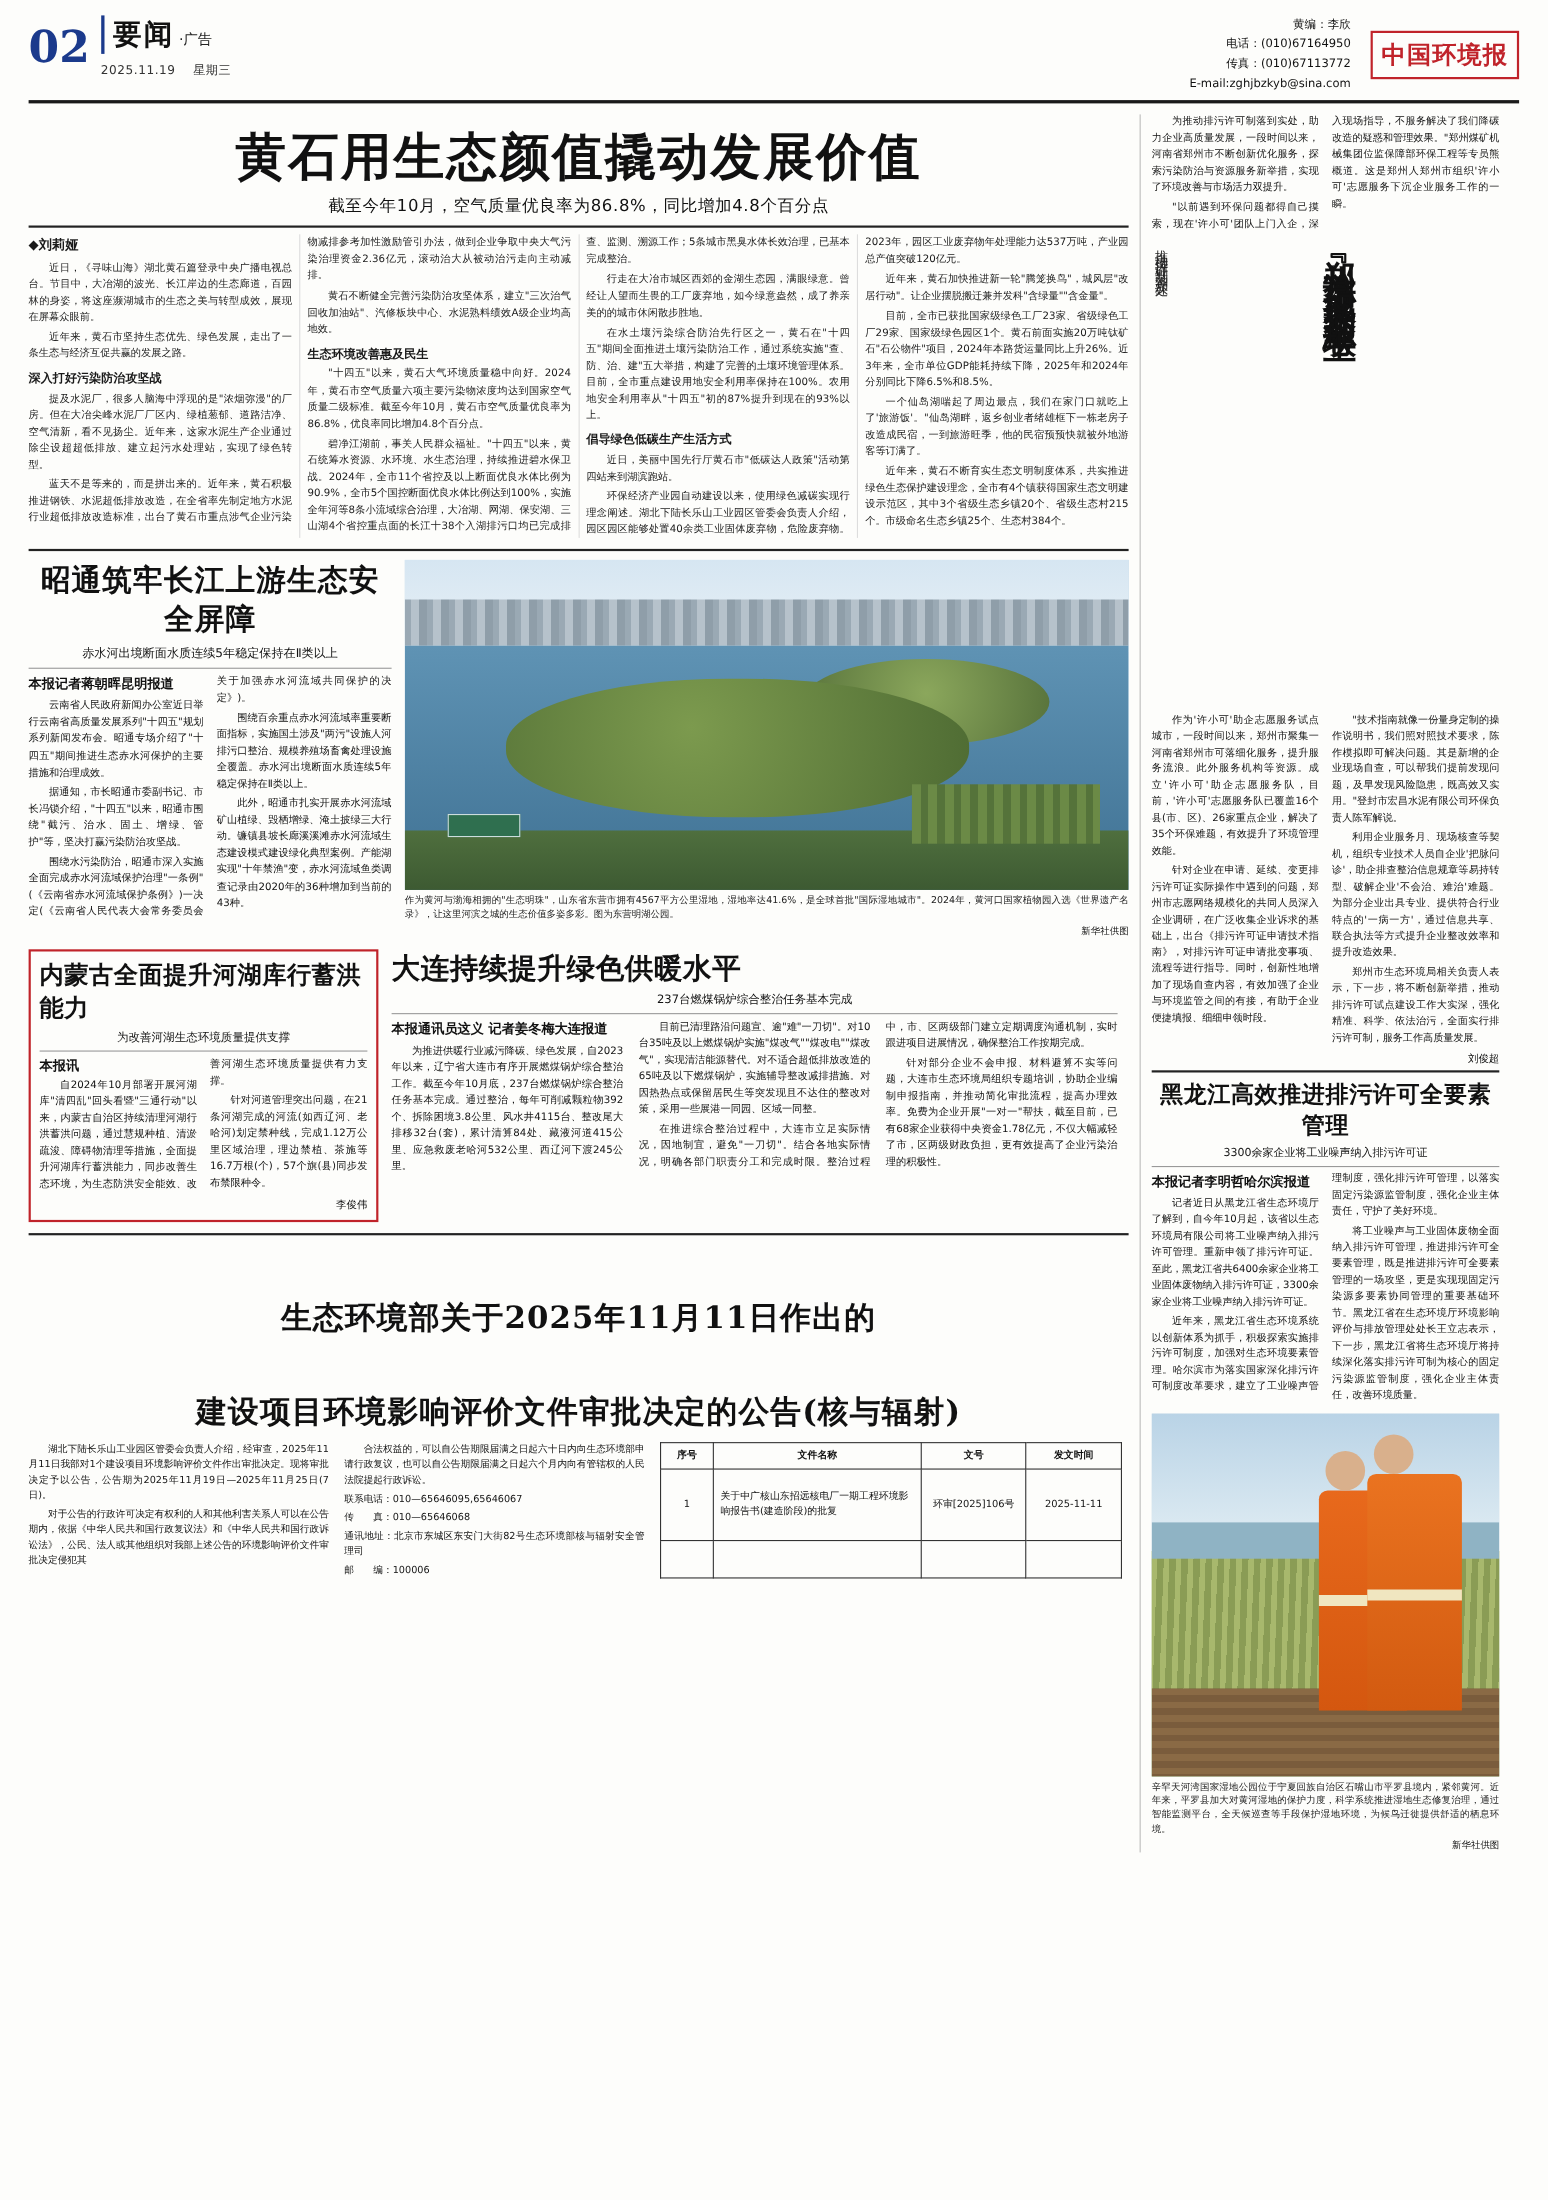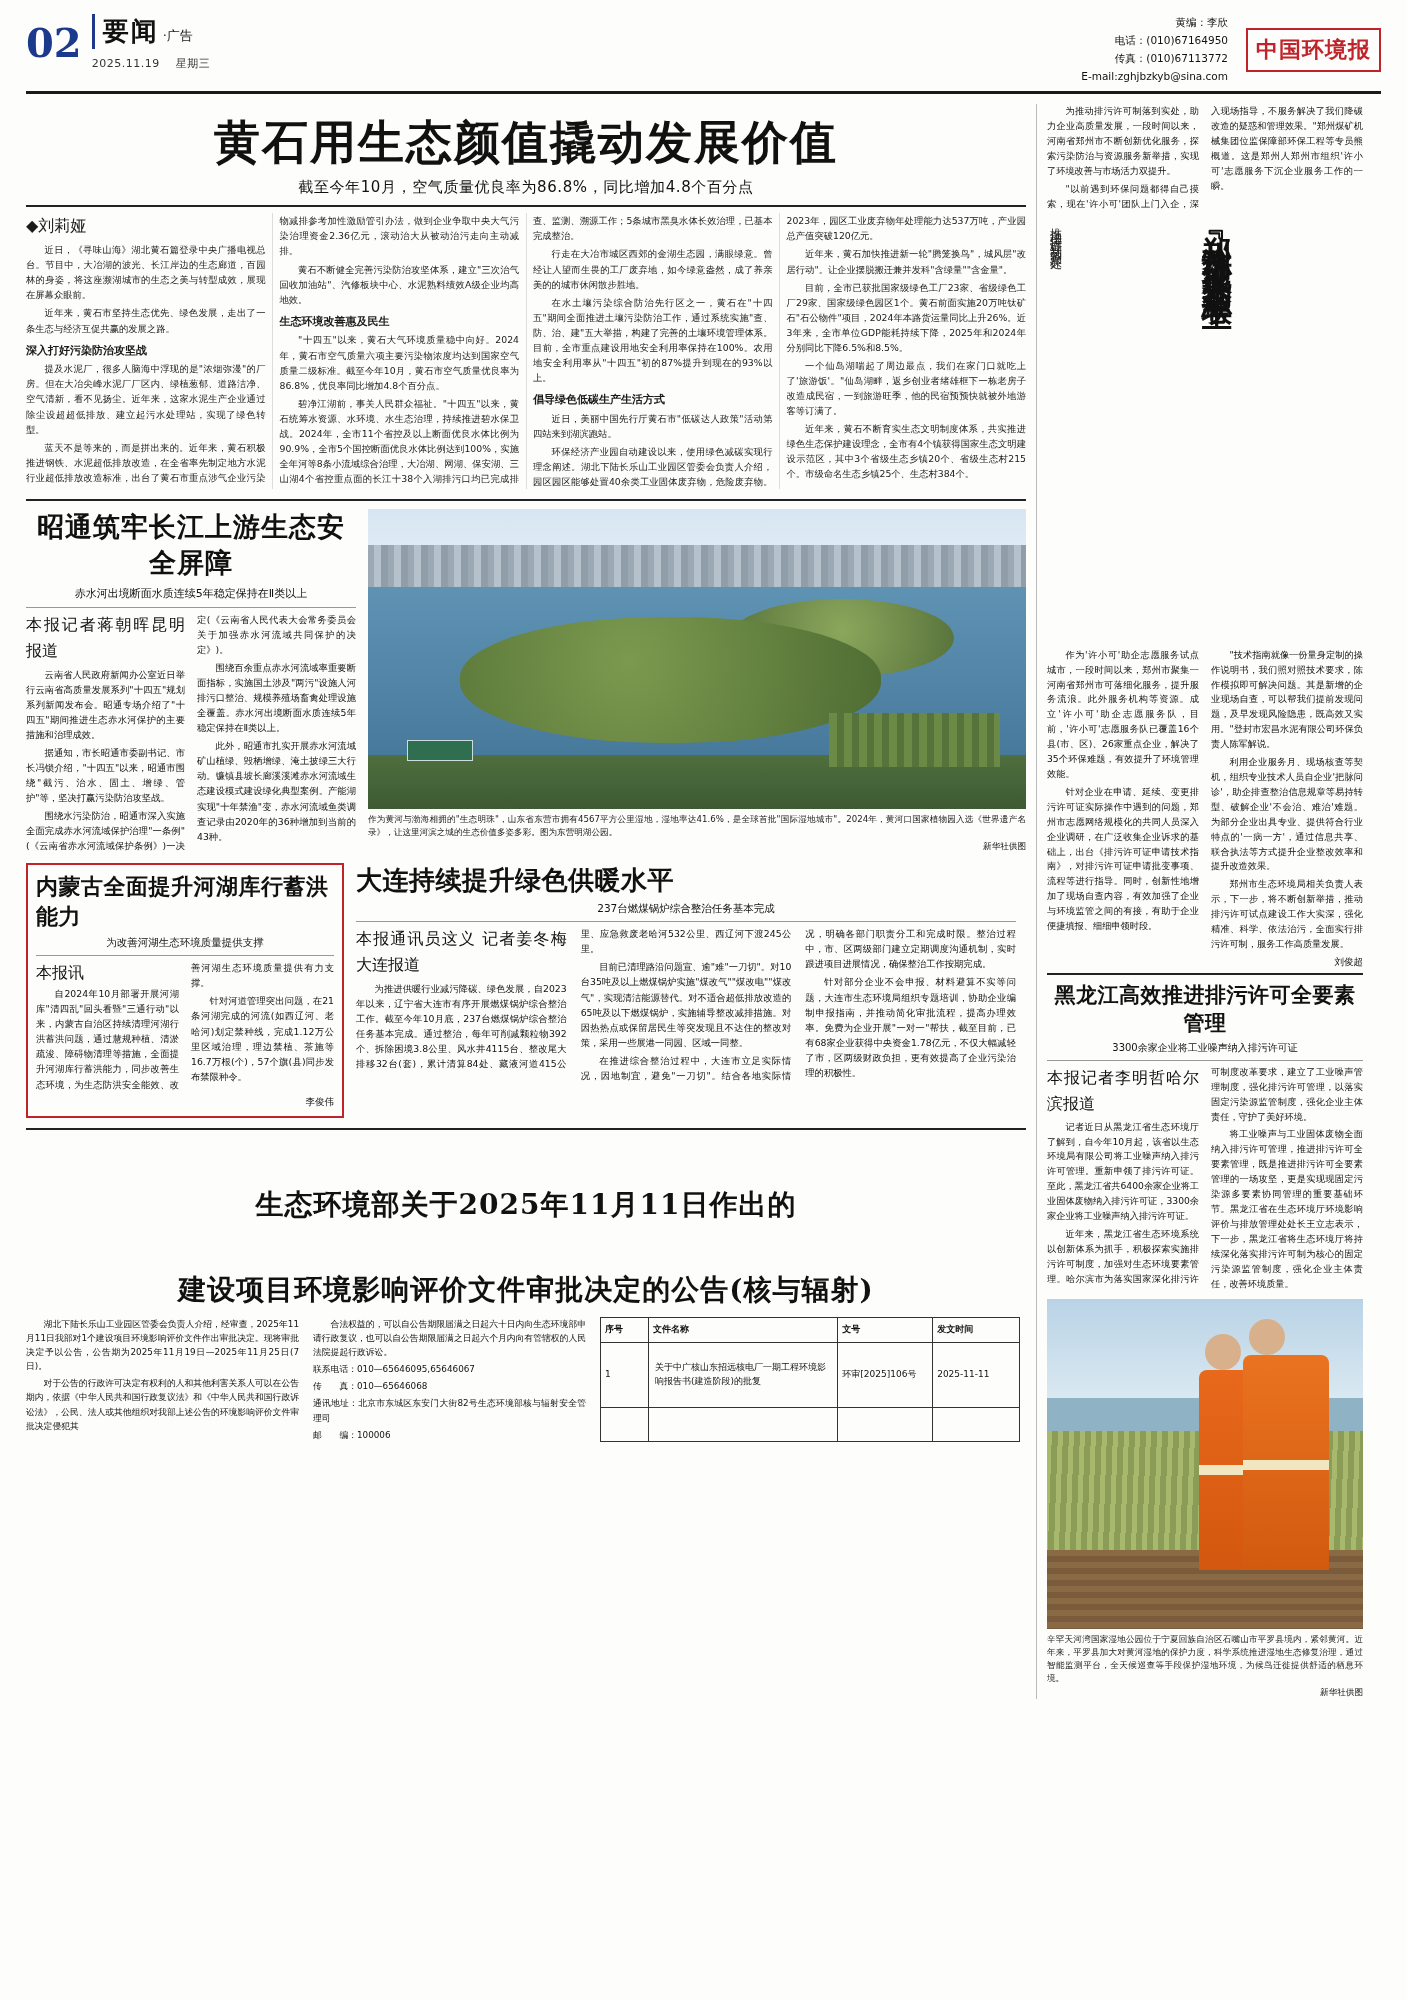--- a/index.html
+++ b/index.html
@@ -63,21 +63,21 @@
     font-size:9.3px; line-height:1.62; text-align:justify; color:#1a1a1a;
   }
   .cols3 {
     column-count:3; column-gap:14px;
     font-size:9.3px; line-height:1.62; text-align:justify;
   }
   .cols2 {
     column-count:2; column-gap:12px;
     font-size:9.3px; line-height:1.62; text-align:justify;
   }
-  .byline { font-size:16px; font-weight:normal; margin-bottom:3px;}
+  .byline { font-size:12px; font-weight:bold; margin-bottom:3px;}
   .sec-h { font-weight:bold; font-size:11px; margin:6px 0 2px 0; font-family:"DejaVu Serif", serif;}
   p { margin:0 0 3px 0; text-indent:2em;}
 
   
   .mid-wrap { display:flex; gap:12px; margin-top:10px; border-top:2px solid #222; padding-top:8px;}
   .mid-left { width:330px; }
   .mid-right { width:658px; }
   .h2 {
     font-family:"DejaVu Serif", serif; font-size:27px; font-weight:700;
     text-align:center; letter-spacing:1px; margin-bottom:5px;
@@ -123,21 +123,21 @@
 
   
   .notice { margin-top:10px; border-top:2px solid #222; padding-top:8px;}
   .notice-title {
     font-family:"DejaVu Serif", serif; text-align:center; font-weight:700;
     font-size:28px; line-height:1.35; letter-spacing:1px;margin-top:48px;
   }
   .notice-body { display:flex; gap:14px; margin-top:8px;}
   .notice-text { width:560px; column-count:2; column-gap:14px; font-size:8.8px; line-height:1.6; text-align:justify;}
   table { border-collapse:collapse; width:420px; font-size:9px;}
-  th, td { border:1px solid #333; padding:5px 4px; text-align:left; line-height:1.5;}
+  th, td { border:1px solid #333; padding:5px 4px; text-align:center; line-height:1.5;}
   th { font-weight:700; }
   td.l { text-align:left; padding-left:6px;}
 
   
   .r-head {
     font-family:"DejaVu Serif", serif; font-weight:700; font-size:30px;
     writing-mode:vertical-rl; text-orientation:upright; letter-spacing:4px;
     margin:0 auto; height:430px;
   }
   .r-head-wrap { display:flex; justify-content:flex-end; gap:6px;}

